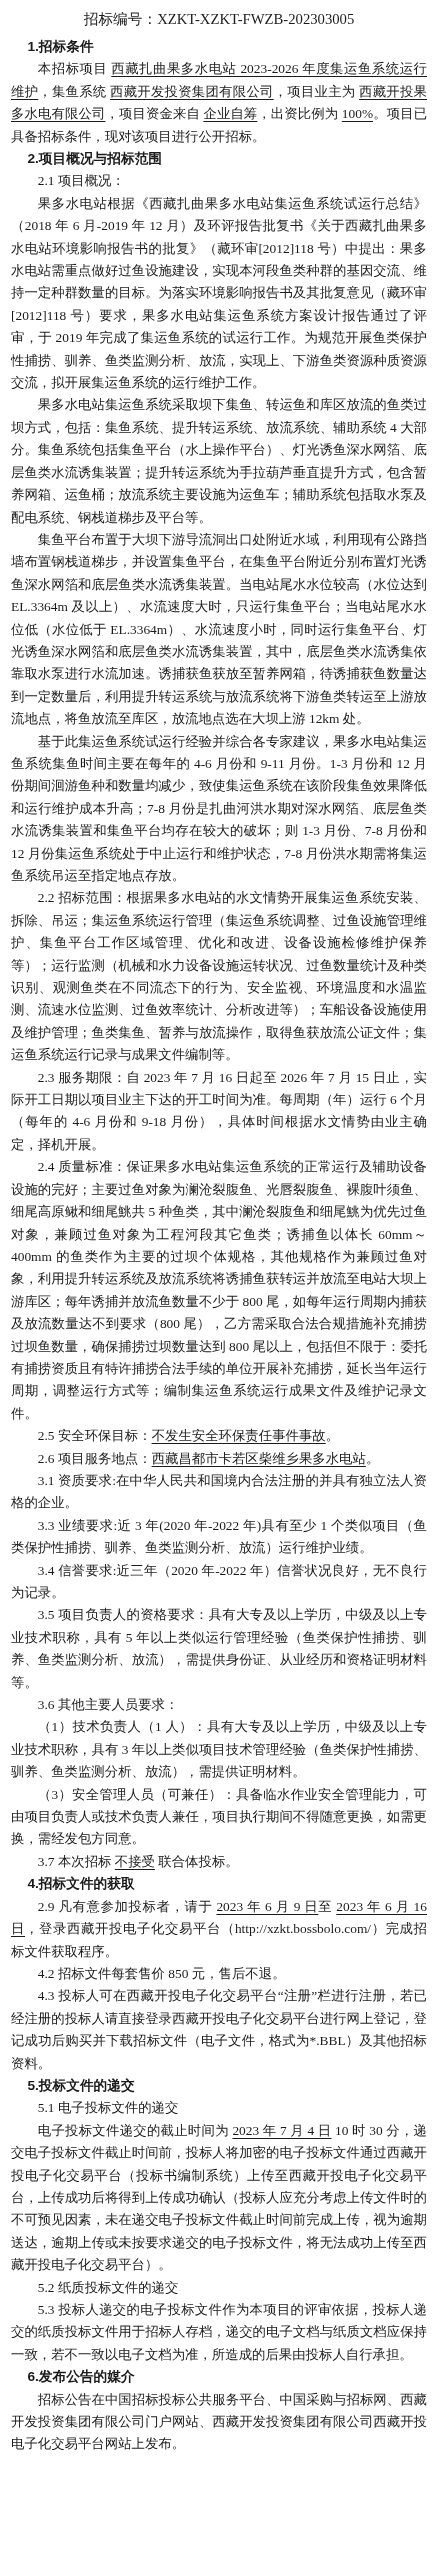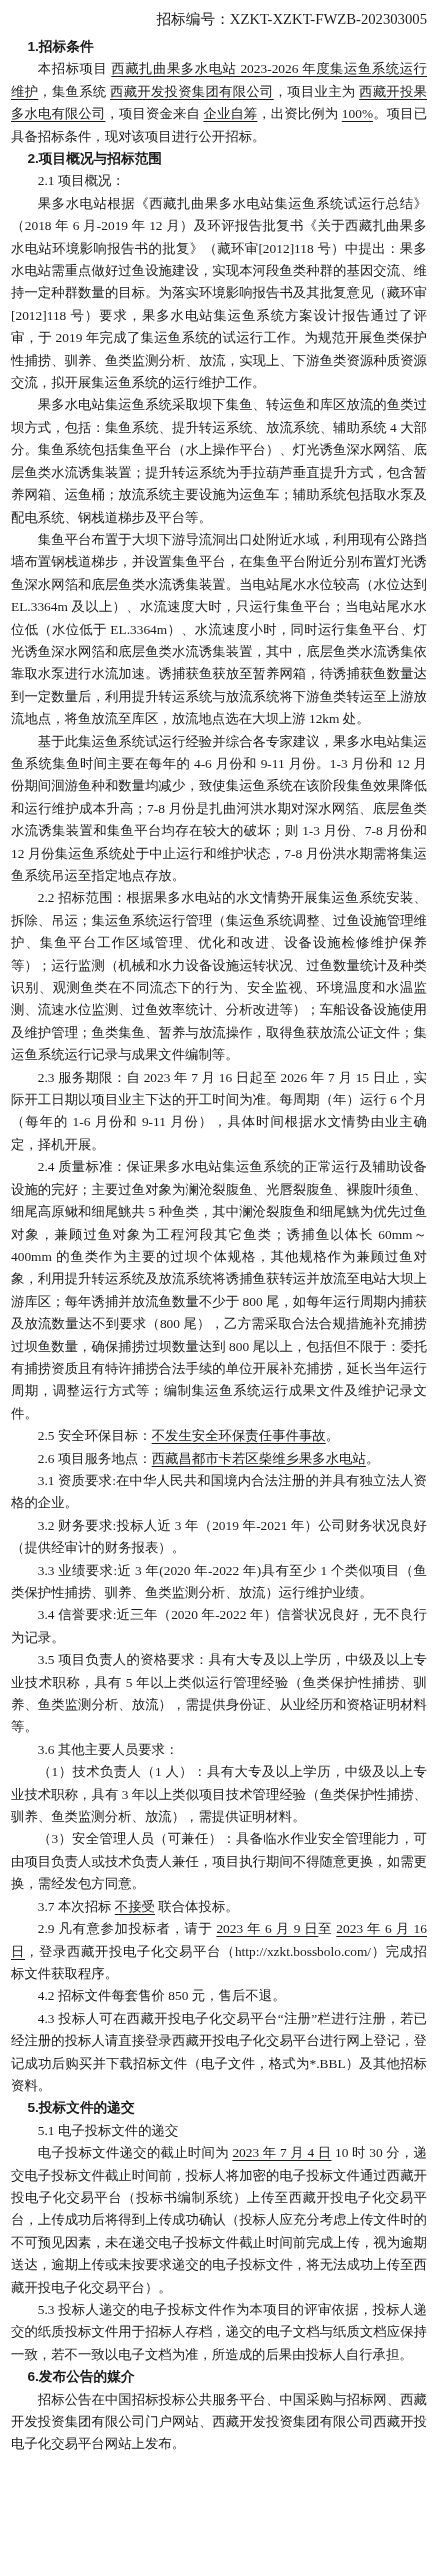--- a/index.html
+++ b/index.html
@@ -11,21 +11,21 @@
     box-sizing:border-box;
     padding:6.4px 14px 0 11px;
     font-family:"Liberation Serif","DejaVu Serif",serif;
     font-size:13.4px;
     line-height:22.4px;
     color:#1b1b1b;
     text-align:justify;
   }
   p { margin:0; text-indent:2em; }
   p.title {
-    text-align:right;
+    text-align:center;
     text-indent:0;
     font-size:14.7px;
     line-height:27px;
     margin-bottom:2.6px;
   }
   p.h {
     font-weight:bold;
     text-indent:1.2em;
     font-family:"Liberation Sans","DejaVu Sans",sans-serif;
     font-size:13.7px;
@@ -42,41 +42,42 @@
   <p class="h">1.招标条件</p>
   <p><span>本招标项目 </span><span class="u">西藏扎曲果多水电站 2023-2026 年度集运鱼系统运行维护</span><span>，集鱼系统 </span><span class="u">西藏开发投资集团有限公司</span><span>，项目业主为 </span><span class="u">西藏开投果多水电有限公司</span><span>，项目资金来自 </span><span class="u">企业自筹</span><span>，出资比例为 </span><span class="u">100%</span><span>。项目已具备招标条件，现对该项目进行公开招标。</span></p>
 
   <p class="h">2.项目概况与招标范围</p>
   <p>2.1 项目概况：</p>
   <p>果多水电站根据《西藏扎曲果多水电站集运鱼系统试运行总结》（2018 年 6 月-2019 年 12 月）及环评报告批复书《关于西藏扎曲果多水电站环境影响报告书的批复》（藏环审[2012]118 号）中提出：果多水电站需重点做好过鱼设施建设，实现本河段鱼类种群的基因交流、维持一定种群数量的目标。为落实环境影响报告书及其批复意见（藏环审[2012]118 号）要求，果多水电站集运鱼系统方案设计报告通过了评审，于 2019 年完成了集运鱼系统的试运行工作。为规范开展鱼类保护性捕捞、驯养、鱼类监测分析、放流，实现上、下游鱼类资源种质资源交流，拟开展集运鱼系统的运行维护工作。</p>
   <p>果多水电站集运鱼系统采取坝下集鱼、转运鱼和库区放流的鱼类过坝方式，包括：集鱼系统、提升转运系统、放流系统、辅助系统 4 大部分。集鱼系统包括集鱼平台（水上操作平台）、灯光诱鱼深水网箔、底层鱼类水流诱集装置；提升转运系统为手拉葫芦垂直提升方式，包含暂养网箱、运鱼桶；放流系统主要设施为运鱼车；辅助系统包括取水泵及配电系统、钢栈道梯步及平台等。</p>
   <p>集鱼平台布置于大坝下游导流洞出口处附近水域，利用现有公路挡墙布置钢栈道梯步，并设置集鱼平台，在集鱼平台附近分别布置灯光诱鱼深水网箔和底层鱼类水流诱集装置。当电站尾水水位较高（水位达到 EL.3364m 及以上）、水流速度大时，只运行集鱼平台；当电站尾水水位低（水位低于 EL.3364m）、水流速度小时，同时运行集鱼平台、灯光诱鱼深水网箔和底层鱼类水流诱集装置，其中，底层鱼类水流诱集依靠取水泵进行水流加速。诱捕获鱼获放至暂养网箱，待诱捕获鱼数量达到一定数量后，利用提升转运系统与放流系统将下游鱼类转运至上游放流地点，将鱼放流至库区，放流地点选在大坝上游 12km 处。</p>
   <p>基于此集运鱼系统试运行经验并综合各专家建议，果多水电站集运鱼系统集鱼时间主要在每年的 4-6 月份和 9-11 月份。1-3 月份和 12 月份期间洄游鱼种和数量均减少，致使集运鱼系统在该阶段集鱼效果降低和运行维护成本升高；7-8 月份是扎曲河洪水期对深水网箔、底层鱼类水流诱集装置和集鱼平台均存在较大的破坏；则 1-3 月份、7-8 月份和 12 月份集运鱼系统处于中止运行和维护状态，7-8 月份洪水期需将集运鱼系统吊运至指定地点存放。</p>
   <p>2.2 招标范围：根据果多水电站的水文情势开展集运鱼系统安装、拆除、吊运；集运鱼系统运行管理（集运鱼系统调整、过鱼设施管理维护、集鱼平台工作区域管理、优化和改进、设备设施检修维护保养等）；运行监测（机械和水力设备设施运转状况、过鱼数量统计及种类识别、观测鱼类在不同流态下的行为、安全监视、环境温度和水温监测、流速水位监测、过鱼效率统计、分析改进等）；车船设备设施使用及维护管理；鱼类集鱼、暂养与放流操作，取得鱼获放流公证文件；集运鱼系统运行记录与成果文件编制等。</p>
-  <p>2.3 服务期限：自 2023 年 7 月 16 日起至 2026 年 7 月 15 日止，实际开工日期以项目业主下达的开工时间为准。每周期（年）运行 6 个月（每年的 1-6 月份和 9-11 月份），具体时间根据水文情势由业主确定，择机开展。</p>
+  <p>2.3 服务期限：自 2023 年 7 月 16 日起至 2026 年 7 月 15 日止，实际开工日期以项目业主下达的开工时间为准。每周期（年）运行 6 个月（每年的 4-6 月份和 9-18 月份），具体时间根据水文情势由业主确定，择机开展。</p>
   <p>2.4 质量标准：保证果多水电站集运鱼系统的正常运行及辅助设备设施的完好；主要过鱼对象为澜沧裂腹鱼、光唇裂腹鱼、裸腹叶须鱼、细尾高原鳅和细尾鮡共 5 种鱼类，其中澜沧裂腹鱼和细尾鮡为优先过鱼对象，兼顾过鱼对象为工程河段其它鱼类；诱捕鱼以体长 60mm～400mm 的鱼类作为主要的过坝个体规格，其他规格作为兼顾过鱼对象，利用提升转运系统及放流系统将诱捕鱼获转运并放流至电站大坝上游库区；每年诱捕并放流鱼数量不少于 800 尾，如每年运行周期内捕获及放流数量达不到要求（800 尾），乙方需采取合法合规措施补充捕捞过坝鱼数量，确保捕捞过坝数量达到 800 尾以上，包括但不限于：委托有捕捞资质且有特许捕捞合法手续的单位开展补充捕捞，延长当年运行周期，调整运行方式等；编制集运鱼系统运行成果文件及维护记录文件。</p>
   <p><span>2.5 安全环保目标：</span><span class="u">不发生安全环保责任事件事故</span><span>。</span></p>
   <p><span>2.6 项目服务地点：</span><span class="u">西藏昌都市卡若区柴维乡果多水电站</span><span>。</span></p>
 
   <p>3.1 资质要求:在中华人民共和国境内合法注册的并具有独立法人资格的企业。</p>
-  <p>3.2 财务要求:投标人近 3 年（2019 年-2021 年）公司财务状况良好（提供经审计的财务报表）。</p>
   <p>3.3 业绩要求:近 3 年(2020 年-2022 年)具有至少 1 个类似项目（鱼类保护性捕捞、驯养、鱼类监测分析、放流）运行维护业绩。</p>
   <p>3.4 信誉要求:近三年（2020 年-2022 年）信誉状况良好，无不良行为记录。</p>
   <p>3.5 项目负责人的资格要求：具有大专及以上学历，中级及以上专业技术职称，具有 5 年以上类似运行管理经验（鱼类保护性捕捞、驯养、鱼类监测分析、放流），需提供身份证、从业经历和资格证明材料等。</p>
   <p>3.6 其他主要人员要求：</p>
   <p>（1）技术负责人（1 人）：具有大专及以上学历，中级及以上专业技术职称，具有 3 年以上类似项目技术管理经验（鱼类保护性捕捞、驯养、鱼类监测分析、放流），需提供证明材料。</p>
   <p>（3）安全管理人员（可兼任）：具备临水作业安全管理能力，可由项目负责人或技术负责人兼任，项目执行期间不得随意更换，如需更换，需经发包方同意。</p>
   <p><span>3.7 本次招标 </span><span class="u">不接受</span><span> 联合体投标。</span></p>
 
+  <p class="h">4.招标文件的获取</p>
   <p><span>2.9 凡有意参加投标者，请于 </span><span class="u">2023 年 6 月 9 日</span><span>至 </span><span class="u">2023 年 6 月 16 日</span><span>，登录西藏开投电子化交易平台（http://xzkt.bossbolo.com/）完成招标文件获取程序。</span></p>
   <p>4.2 招标文件每套售价 850 元，售后不退。</p>
   <p>4.3 投标人可在西藏开投电子化交易平台“注册”栏进行注册，若已经注册的投标人请直接登录西藏开投电子化交易平台进行网上登记，登记成功后购买并下载招标文件（电子文件，格式为*.BBL）及其他招标资料。</p>
 
   <p class="h">5.投标文件的递交</p>
   <p>5.1 电子投标文件的递交</p>
   <p><span>电子投标文件递交的截止时间为 </span><span class="u">2023 年 7 月 4 日</span><span> 10 时 30 分，递交电子投标文件截止时间前，投标人将加密的电子投标文件通过西藏开投电子化交易平台（投标书编制系统）上传至西藏开投电子化交易平台，上传成功后将得到上传成功确认（投标人应充分考虑上传文件时的不可预见因素，未在递交电子投标文件截止时间前完成上传，视为逾期送达，逾期上传或未按要求递交的电子投标文件，将无法成功上传至西藏开投电子化交易平台）。</span></p>
+  <p>5.2 纸质投标文件的递交</p>
   <p>5.3 投标人递交的电子投标文件作为本项目的评审依据，投标人递交的纸质投标文件用于招标人存档，递交的电子文档与纸质文档应保持一致，若不一致以电子文档为准，所造成的后果由投标人自行承担。</p>
 
   <p class="h">6.发布公告的媒介</p>
   <p>招标公告在中国招标投标公共服务平台、中国采购与招标网、西藏开发投资集团有限公司门户网站、西藏开发投资集团有限公司西藏开投电子化交易平台网站上发布。</p>
 
 </div>
 
 
 </body></html>

